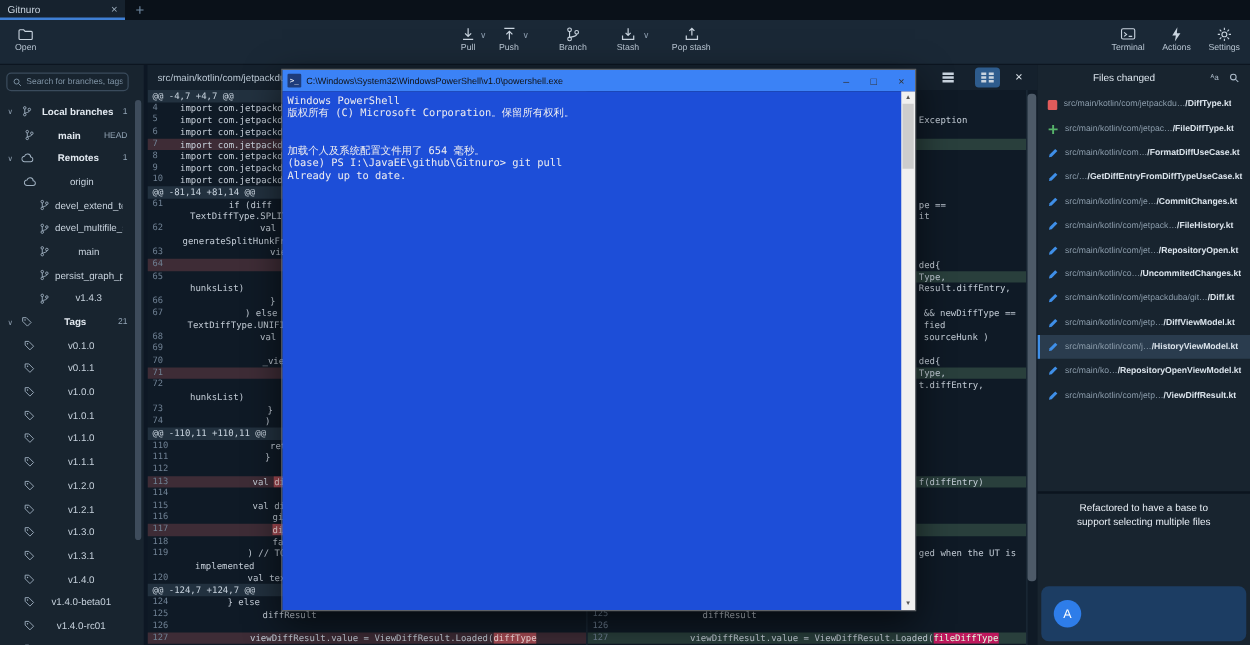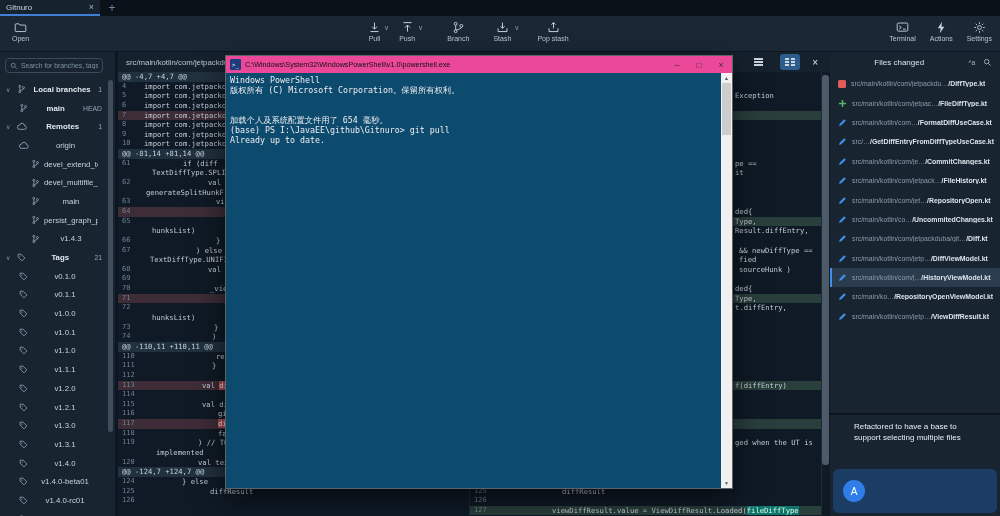--- a/index.html
+++ b/index.html
@@ -59,50 +59,50 @@
   .pane { width:352px; overflow:hidden; border-right:1px solid #1d2b39; }
   .drow { height:9.65px; display:flex; align-items:center; font-family:"DejaVu Sans Mono", monospace; font-size:7.2px; line-height:9.65px; color:#c3ccd6; white-space:pre; }
   .drow .ln { width:24px; flex:none; padding-left:4px; color:#6f8093; font-size:7px; }
   .drow .lc { flex:1; overflow:hidden; white-space:pre; }
   .drow.rm { background:rgba(186,92,98,0.28); }
   .drow.ad { background:rgba(112,160,118,0.28); }
   .drow.hk { background:#22313f; color:#c7d2dd; }
   .drow.hk .lc { padding-left:4px !important; }
   .tk:empty { display:none; }
   .pane.left .tk { background:#a84b54; color:#ffe3e3; }
-  .pane.right .tk { background:#0f766e; color:#dfffe2; }
+  .pane.right .tk { background:#be185d; color:#dfffe2; }
   .diff-scroll { position:absolute; right:1px; top:23px; width:7px; height:390px; background:#4d5a68; border-radius:3px; }
 
   
   .filespanel { position:absolute; left:830px; top:52px; width:170px; height:464px; background:#18242f; display:flex; flex-direction:column; }
   .fhead { height:20px; display:flex; align-items:center; padding:0 8px; gap:8px; }
   .fhead .ftitle { font-size:8px; color:#dbe4ec; flex:1;text-align:center; }
   .fhead .hicon { color:#aebccb; font-size:7px; display:flex; cursor:pointer; }
   .flist { flex:1; overflow:hidden; padding-top:2px; }
   .frow { height:19.4px; display:flex; align-items:center; gap:5px; padding:0 6px 0 8px; cursor:pointer; }
   .frow.selected { background:#2a3c4e; border-left:2px solid #3f8fe8; padding-left:6px; }
   .fic { flex:none; display:flex; }
   .fpath { font-size:6.9px; white-space:nowrap; overflow:hidden; }
   .fpath .dim { color:#8b9cab; }
   .fpath .fname { color:#dbe4ec; font-weight:bold; }
-  .msgblock { border-top:2px solid #0b141f; padding:7px 24px; height:56px; font-size:8px; color:#e8eef5; line-height:1.35; }
+  .msgblock { border-top:2px solid #0b141f; padding:7px 24px; height:76px; font-size:8px; color:#e8eef5; line-height:1.35;text-align:center; }
   .authorcard { height:44px; margin:0 3px 3px; background:#1c3d63; border-radius:6px; display:flex; align-items:center; gap:8px; padding:0 10px; }
   .avatar { width:22px; height:22px; border-radius:50%; background:#2e7de9; color:#fff; font-size:10px; display:flex; align-items:center; justify-content:center; flex:none; }
   .ainfo { overflow:hidden; }
   .aname { font-size:7.8px; font-weight:bold; color:#eaf1f8; white-space:nowrap; }
   .ameta { font-size:7px; color:#b9c9da; display:flex; gap:8px; margin-top:2px; white-space:nowrap; }
 
   
   .pswin { position:absolute; left:225px; top:55px; width:508px; height:434px; z-index:30; border:1px solid #5f6368; box-shadow:0 10px 28px rgba(0,0,0,0.6); display:flex; flex-direction:column; }
-  .pstitle { height:17px; background:#ec4899; display:flex; align-items:center; padding:0 0 0 4px; gap:4px; }
+  .pstitle { height:17px; background:#3b82f6; display:flex; align-items:center; padding:0 0 0 4px; gap:4px; }
   .psicon { width:11px; height:11px; background:#1e3c7b; color:#fff; font-size:6px; font-family:"DejaVu Sans Mono",monospace; display:flex; align-items:center; justify-content:center; border-radius:1px; flex:none; }
   .pstext { font-size:7.2px; color:#111; flex:1; white-space:nowrap; overflow:hidden; }
   .psctrl { display:flex; height:100%; }
   .psctrl span { width:22px; display:flex; align-items:center; justify-content:center; font-size:8.5px; color:#333; cursor:pointer; }
-  .psbody { flex:1; background:#0c4a6e; display:flex; overflow:hidden;justify-content:center; }
+  .psbody { flex:1; background:#1d4ed8; display:flex; overflow:hidden;justify-content:center; }
   .pscontent { flex:1; padding:2px 4px; font-family:"DejaVu Sans Mono", monospace; font-size:8.3px; line-height:10px; color:#eeedf0; overflow:hidden; }
   .tline { min-height:10px; white-space:pre-wrap; }
   .psscroll { width:11px; background:#f0f0f0; display:flex; flex-direction:column; align-items:center; flex:none; }
   .psarrow { height:10px; font-size:5px; color:#555; display:flex; align-items:center; justify-content:center; }
   .psthumb { width:9px; height:52px; background:#cdcdcd; }
   .psspacer { flex:1; }
 </style>
 </head>
 <body>
 
@@ -711,20 +711,24 @@
           <span class="lc" style="padding-left: 40px;"><span>} else</span></span>
         </div>
         <div class="drow">
           <span class="ln">125</span>
           <span class="lc" style="padding-left: 68px;"><span>diffResult</span></span>
         </div>
         <div class="drow">
           <span class="ln">126</span>
           <span class="lc"><span></span></span>
         </div>
+        <div class="drow rm">
+          <span class="ln">127</span>
+          <span class="lc" style="padding-left: 58px;"><span>viewDiffResult.value = ViewDiffResult.Loaded(</span><span class="tk">diffType</span></span>
+        </div>
       </div>
     <div class="pane right">
 
     <div class="drow">
           <span class="ln"></span>
           <span class="lc"><span></span></span>
         </div>
         <div class="drow">
           <span class="ln"></span>
           <span class="lc"><span></span></span>

